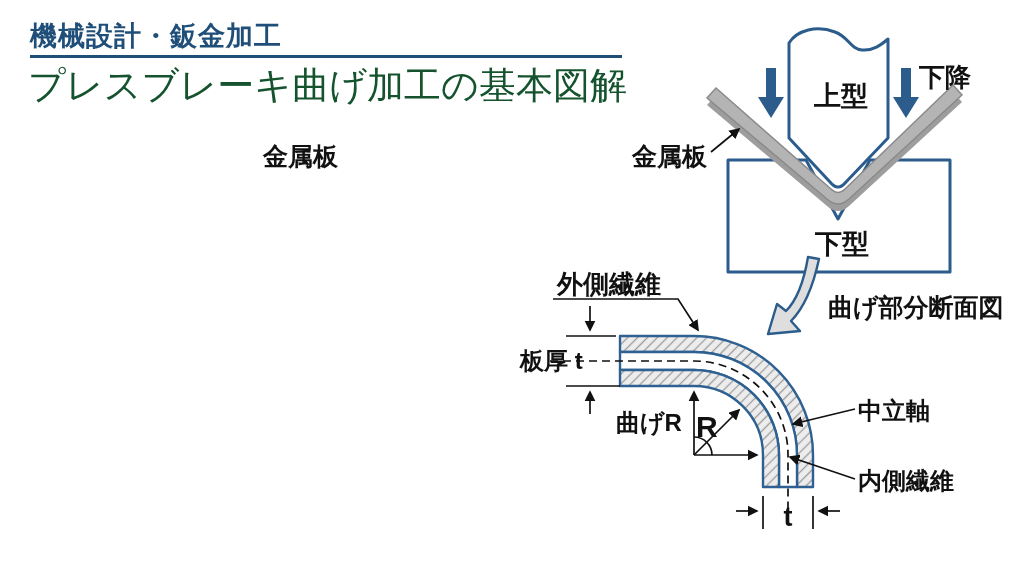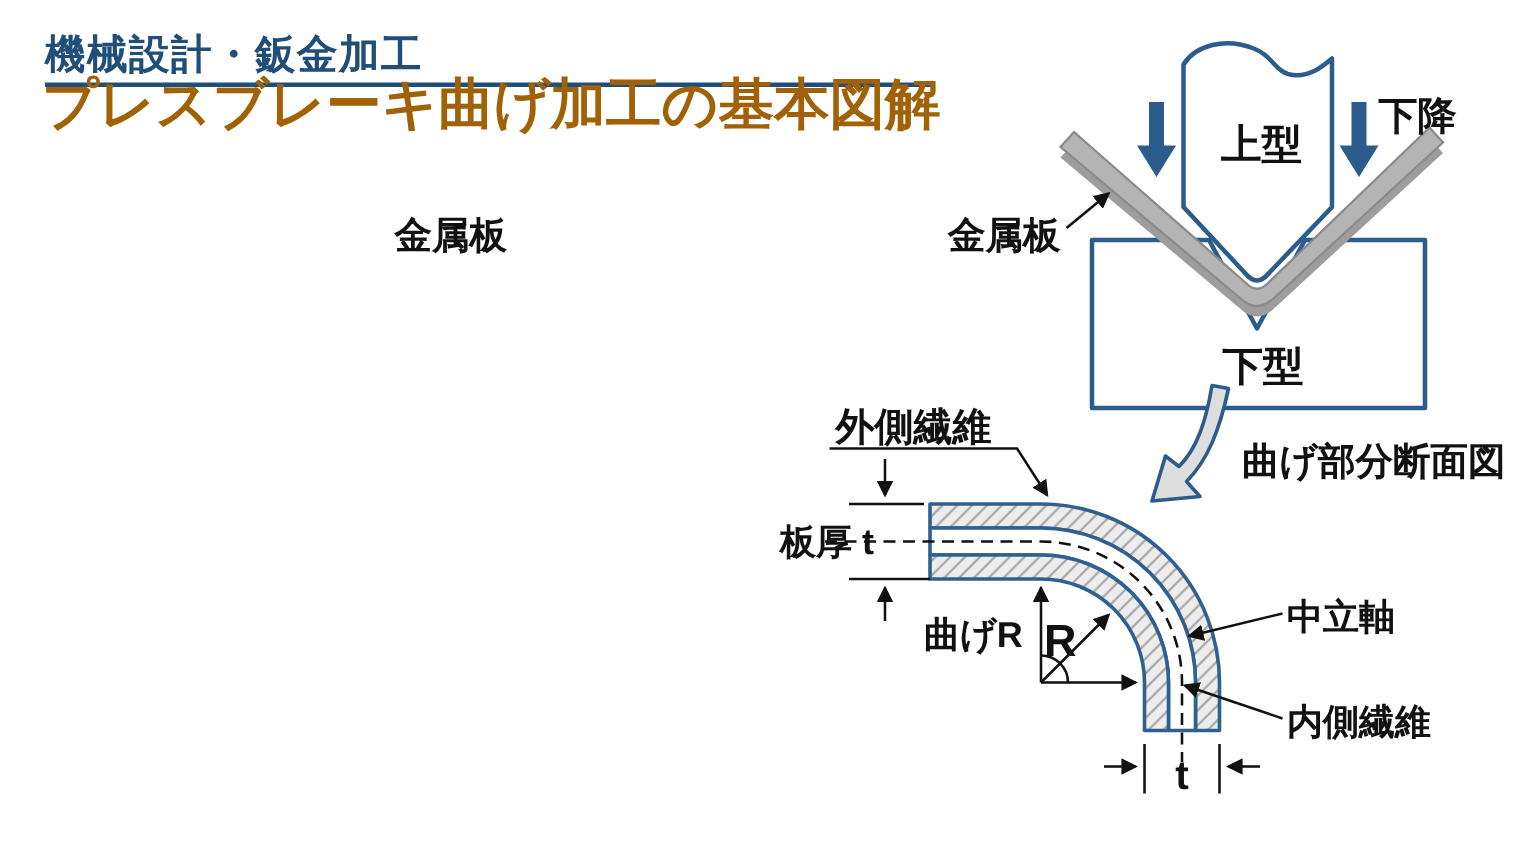--- a/index.html
+++ b/index.html
@@ -6,22 +6,22 @@
   .slide{
     position:relative;width:1024px;height:572px;background:#ffffff;overflow:hidden;
     font-family:"Liberation Sans",sans-serif;
   }
   .kicker{
     position:absolute;left:30px;top:18px;font-size:27px;font-weight:bold;
     color:#1f4e79;letter-spacing:1px;white-space:nowrap;
   }
   .rule{position:absolute;left:30px;top:55px;width:592px;height:3px;background:#1f4e79;}
   .title{
-    position:absolute;left:28px;top:45px;font-size:37px;font-weight:bold;
-    color:#a16207;white-space:nowrap;
+    position:absolute;left:28px;top:61px;font-size:37px;font-weight:normal;
+    color:#14532d;white-space:nowrap;
   }
   svg{position:absolute;left:0;top:0;}
   svg text{font-family:"Liberation Sans",sans-serif;font-weight:bold;fill:#111111;}
   .t26{font-size:26px;} .t25{font-size:25px;} .t27{font-size:27px;} .t24{font-size:24px;}
   .t30{font-size:30px;}
   .dim{stroke:#111111;stroke-width:1.7;fill:none;}
   .blue-outline{fill:#ffffff;stroke:#2b5c8c;stroke-width:3;stroke-linejoin:round;}
   .band{stroke:#2e6191;stroke-width:2.4;stroke-linejoin:round;}
 </style>
 </head>

